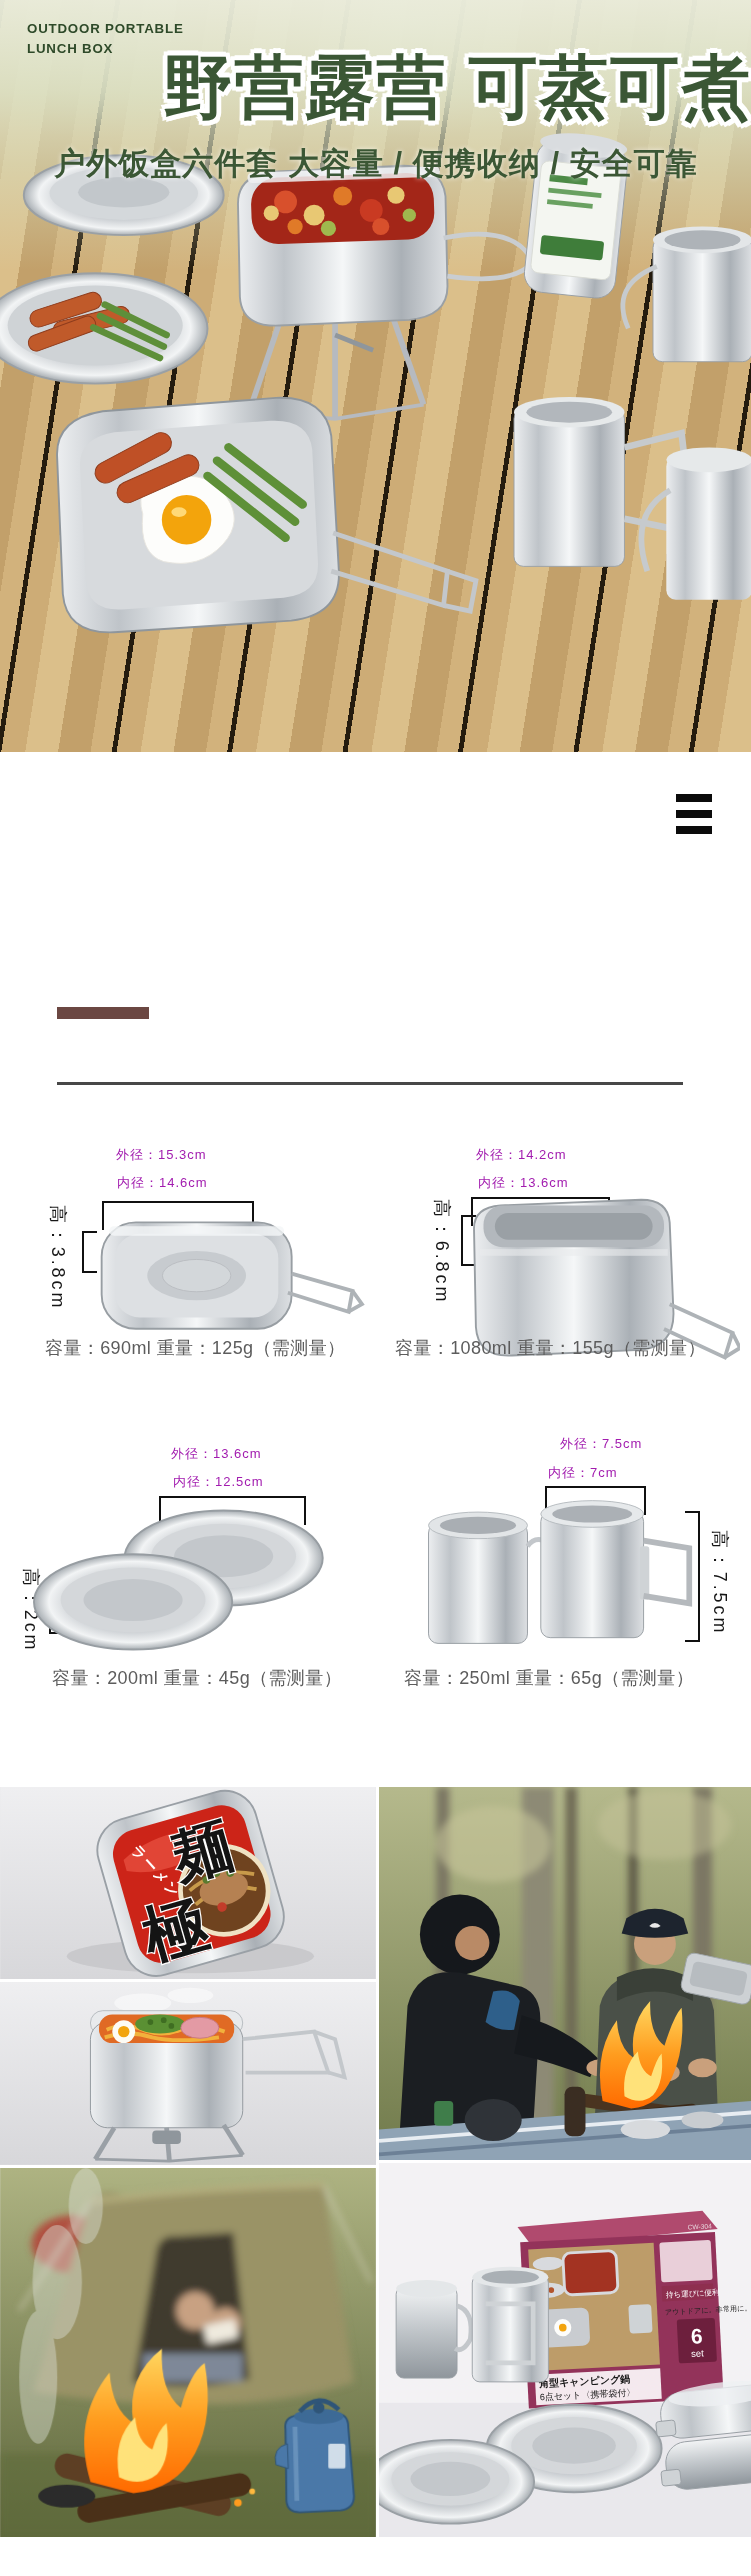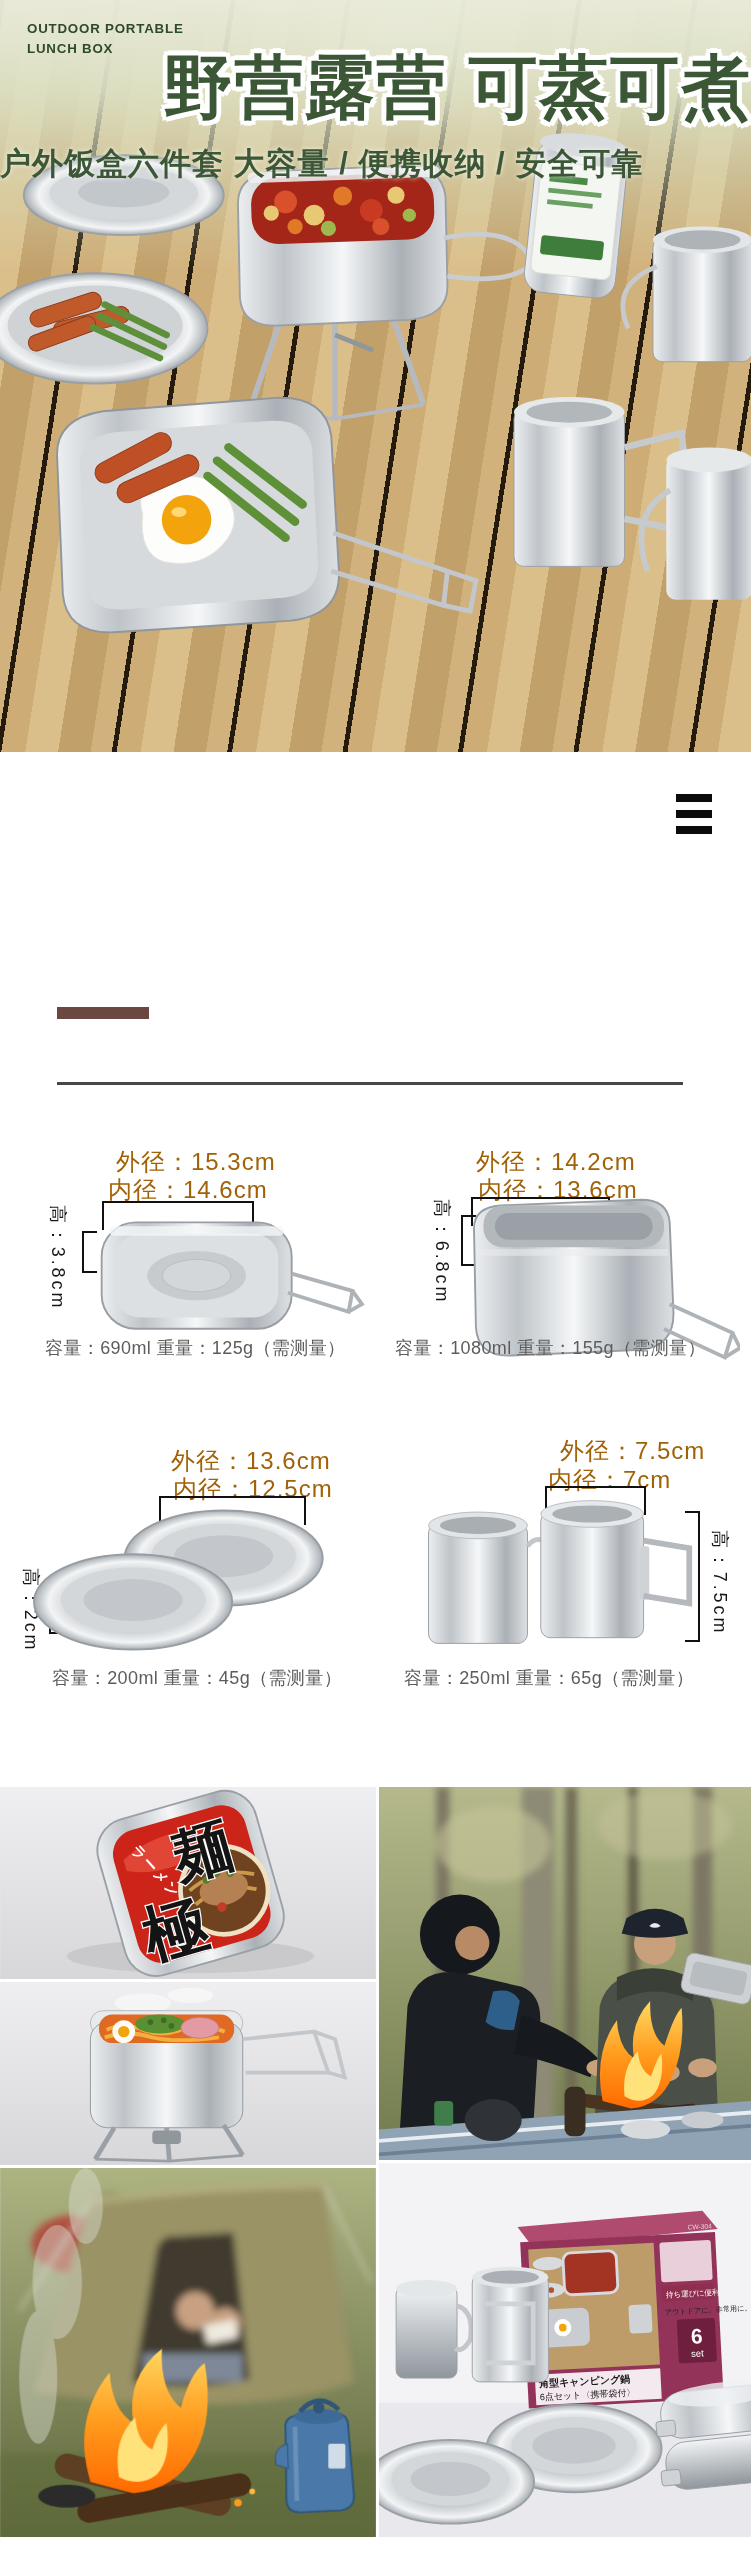--- a/index.html
+++ b/index.html
@@ -14,32 +14,32 @@
     background:
       linear-gradient(180deg, rgba(234,236,219,.96) 0%, rgba(222,227,200,.88) 12%, rgba(215,222,192,.55) 22%, rgba(215,222,192,0) 36%),
       radial-gradient(247px 143px at 12% 5%, rgba(186,200,150,.85), transparent 70%),
       radial-gradient(285px 162px at 55% 3%, rgba(233,235,214,.9), transparent 70%),
       radial-gradient(238px 143px at 92% 7%, rgba(178,192,140,.8), transparent 70%),
       repeating-linear-gradient(99deg, #241b0e 0 4.8px, #cdac76 4.8px 28.5px, #dbbf8a 28.5px 61px, #c2a06a 61px 93px, #d2b27c 93px 114px);}
   .hero-scene{left:0;top:0;width:752px;height:752px}
   .eyebrow{left:27px;top:19px;font-size:13.3px;font-weight:bold;color:#2e4a29;letter-spacing:0.8px;line-height:1.5}
   .hero-title{left:0;top:42px;width:752px;text-align:right;font-size:69px;font-weight:bold;color:#3b5735;letter-spacing:1.9px;white-space:nowrap;
     text-shadow:-3.8px -3.8px 0 #fff,3.8px -3.8px 0 #fff,-3.8px 3.8px 0 #fff,3.8px 3.8px 0 #fff,-4.8px 0 0 #fff,4.8px 0 0 #fff,0 -4.8px 0 #fff,0 4.8px 0 #fff}
-  .hero-sub{left:0;top:143px;width:752px;font-size:31px;font-weight:bold;color:#3b5735;letter-spacing:1px;white-space:nowrap;
+  .hero-sub{left:0;top:143px;width:752px;text-align:center;font-size:31px;font-weight:bold;color:#3b5735;letter-spacing:1px;white-space:nowrap;
     text-shadow:0 0 4.8px rgba(255,255,255,.75)}
 
   
   .h-en{left:57px;top:799px;font-size:26px;line-height:1.36;color:#141414;font-weight:500}
   .menu{right:40px;top:794px;width:36px}
   .menu-bar{width:36px;height:7.6px;background:#0b0b0b;margin-bottom:8.6px}
   .h-cn{left:51px;top:889px;font-size:69px;font-weight:bold;color:#000;letter-spacing:2.9px}
   .accent{left:57px;top:1007px;width:92px;height:12.4px}
   .divider{left:57px;top:1082px;width:626px;height:2.9px;background:#474747}
 
-  .mlabel{font-size:24px;color:#a16207;letter-spacing:1px;white-space:nowrap}
+  .mlabel{font-size:13px;color:#a21caf;letter-spacing:1px;white-space:nowrap}
   .vlabel{writing-mode:vertical-rl;text-orientation:sideways;font-size:18px;color:#161616;letter-spacing:2.9px;white-space:nowrap}
   .cap{font-size:18px;color:#5c5c5c;letter-spacing:0.4px;white-space:nowrap}
   .bkt-h{border-top:2.9px solid #101010;border-left:2.9px solid #101010;border-right:2.9px solid #101010}
   .bkt-vl{border-left:2.9px solid #101010;border-top:2.9px solid #101010;border-bottom:2.9px solid #101010}
   .bkt-vr{border-right:2.9px solid #101010;border-top:2.9px solid #101010;border-bottom:2.9px solid #101010}
 
   
   .cell{overflow:hidden;background:#e9e9eb}
 </style>
 </head>
@@ -205,21 +205,21 @@
 
   <div class="abs menu">
     <div class="menu-bar"></div>
     <div class="menu-bar"></div>
     <div class="menu-bar"></div>
   </div>
   <div class="abs accent" style="background:#6b4742"></div>
   <div class="abs divider"></div>
 
   <div class="abs mlabel" style="left:116px;top:1146px">外径：15.3cm</div>
-  <div class="abs mlabel" style="left:108px;top:1174px">内径：14.6cm</div>
+  <div class="abs mlabel" style="left:117px;top:1174px">内径：14.6cm</div>
   <div class="abs bkt-h" style="left:102px;top:1201px;width:152px;height:28.5px"></div>
   <div class="abs vlabel" style="left:46px;top:1205px;height:107px">高：3.8cm</div>
   <div class="abs bkt-vl" style="left:82px;top:1231px;width:15px;height:42px"></div>
   <svg class="abs" style="left:90px;top:1192px" width="276" height="152" viewBox="0 0 290 160">
     <rect x="12" y="32" width="200" height="112" rx="36" fill="url(#steel)" stroke="#989ea3" stroke-width="2"></rect>
     <rect x="26" y="44" width="172" height="88" rx="26" fill="#dde0e3"></rect>
     <ellipse cx="112" cy="88" rx="52" ry="26" fill="#c7cbcf"></ellipse>
     <ellipse cx="112" cy="88" rx="36" ry="17" fill="#d3d7da" stroke="#b9bdc1"></ellipse>
     <rect x="20" y="36" width="184" height="10" rx="5" fill="#f4f6f7" opacity=".8"></rect>
     <path d="M212 86 L276 104 L272 126 L208 106" fill="none" stroke="#aeb3b7" stroke-width="4"></path>

